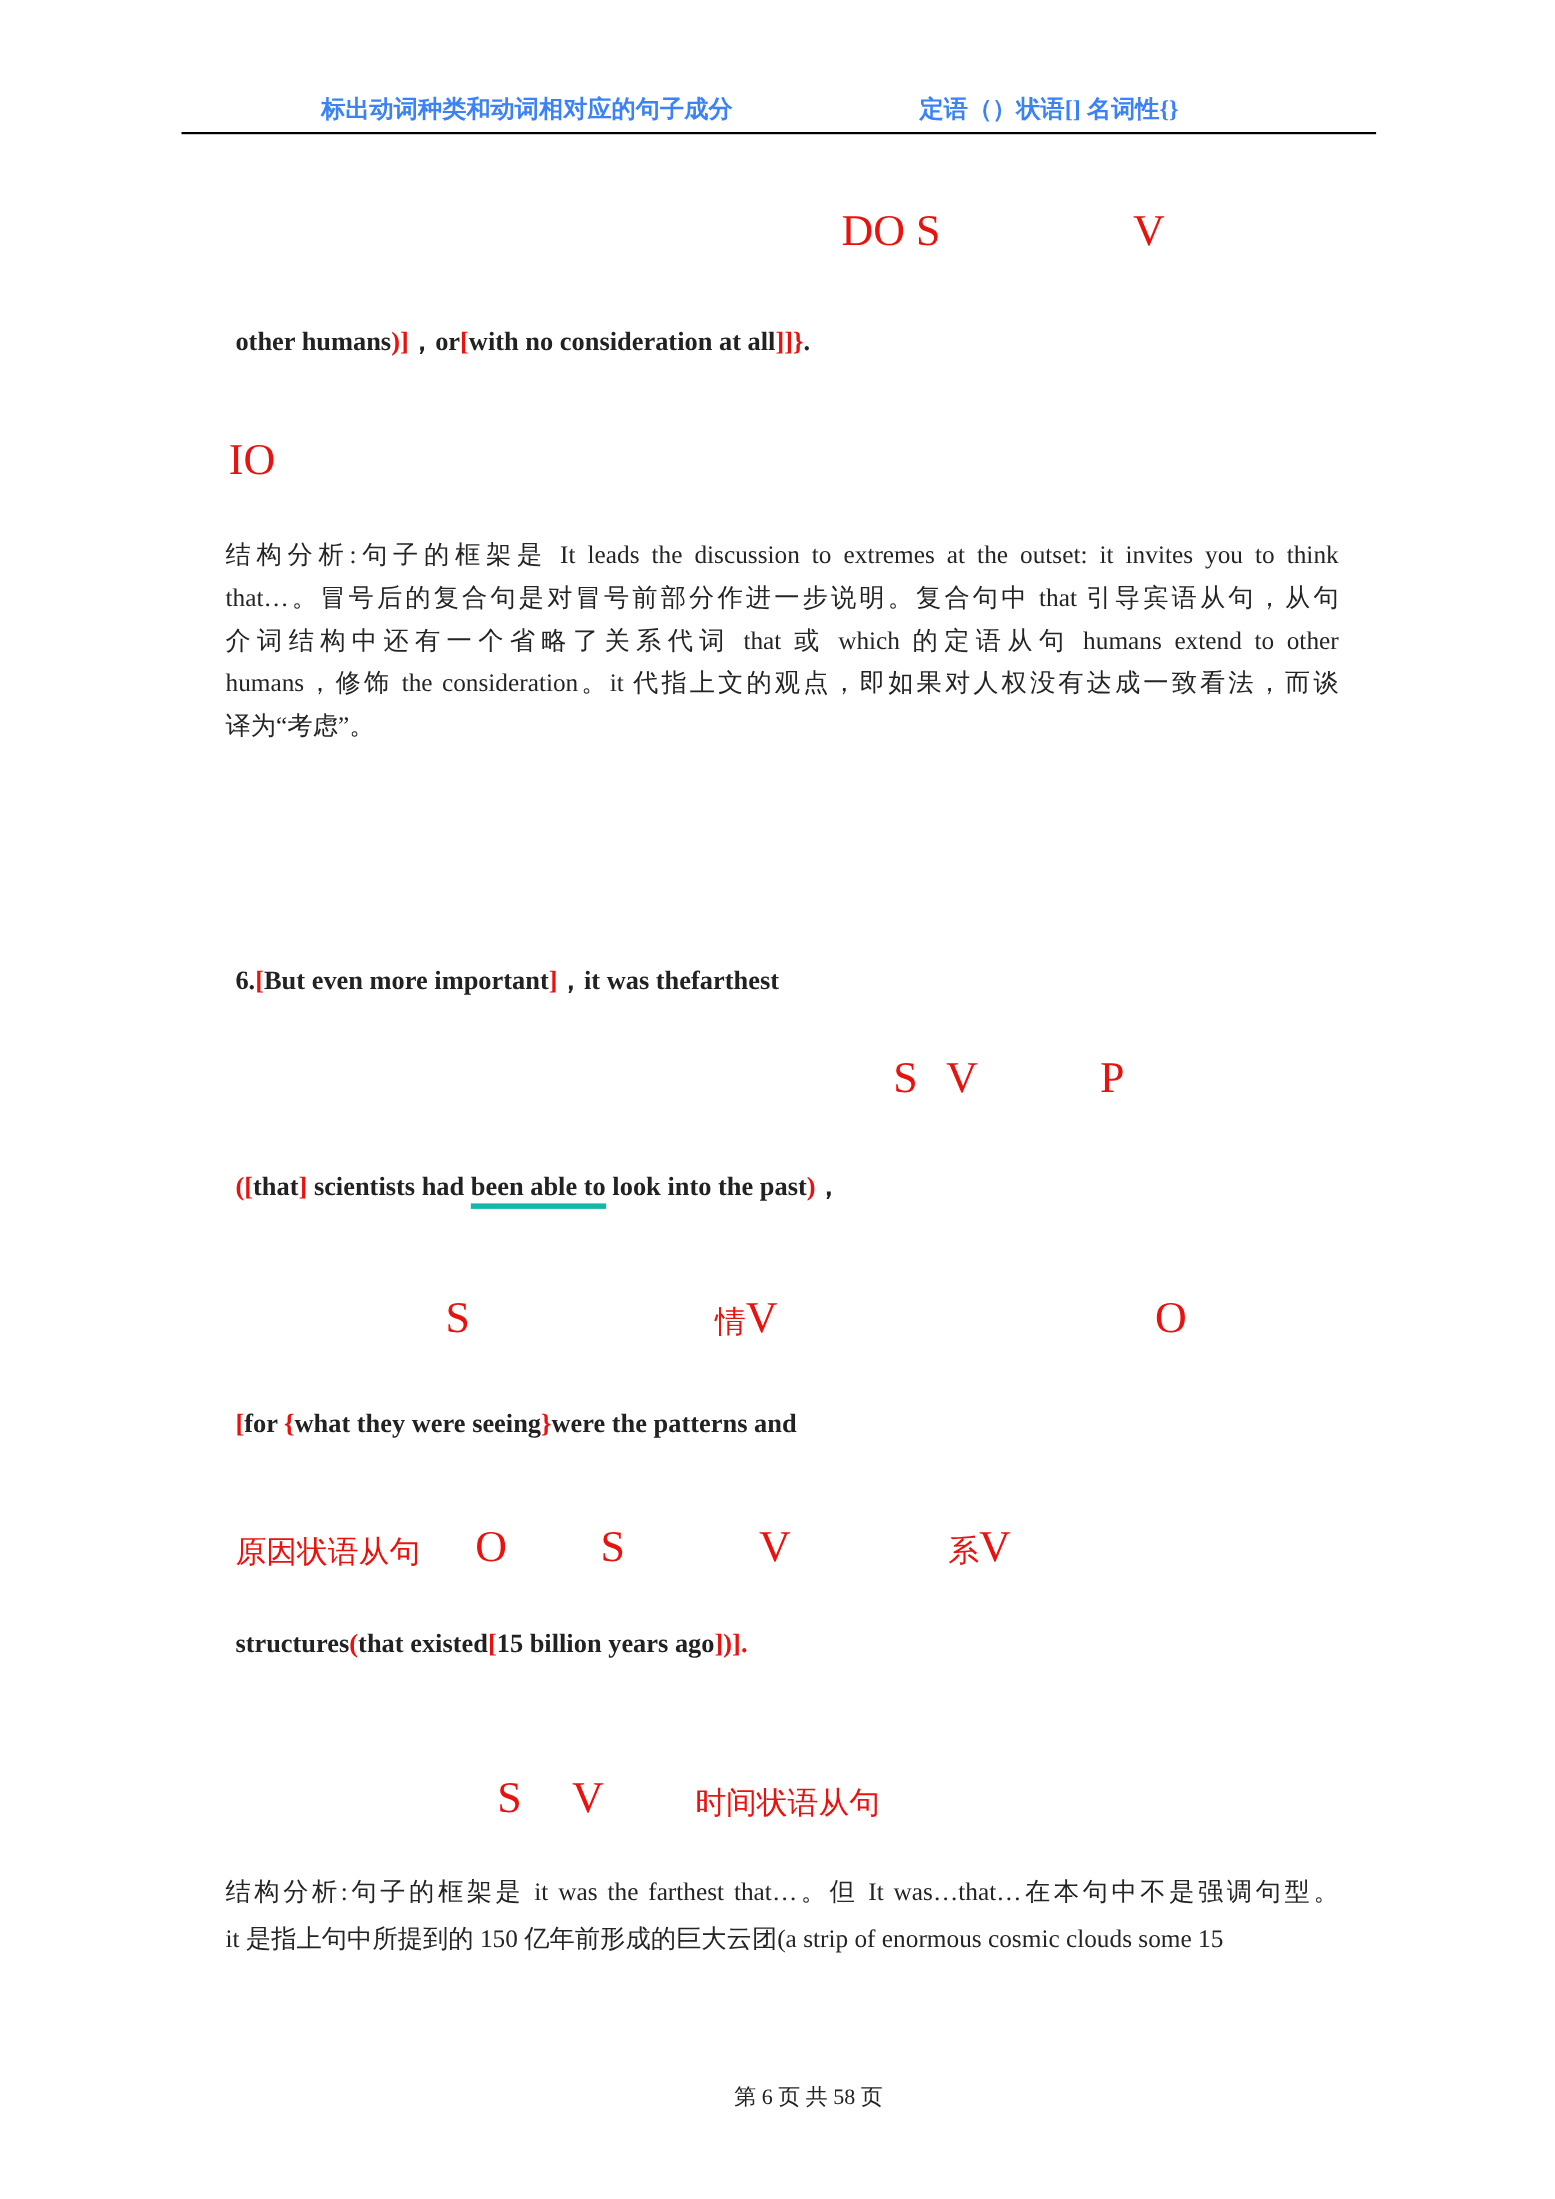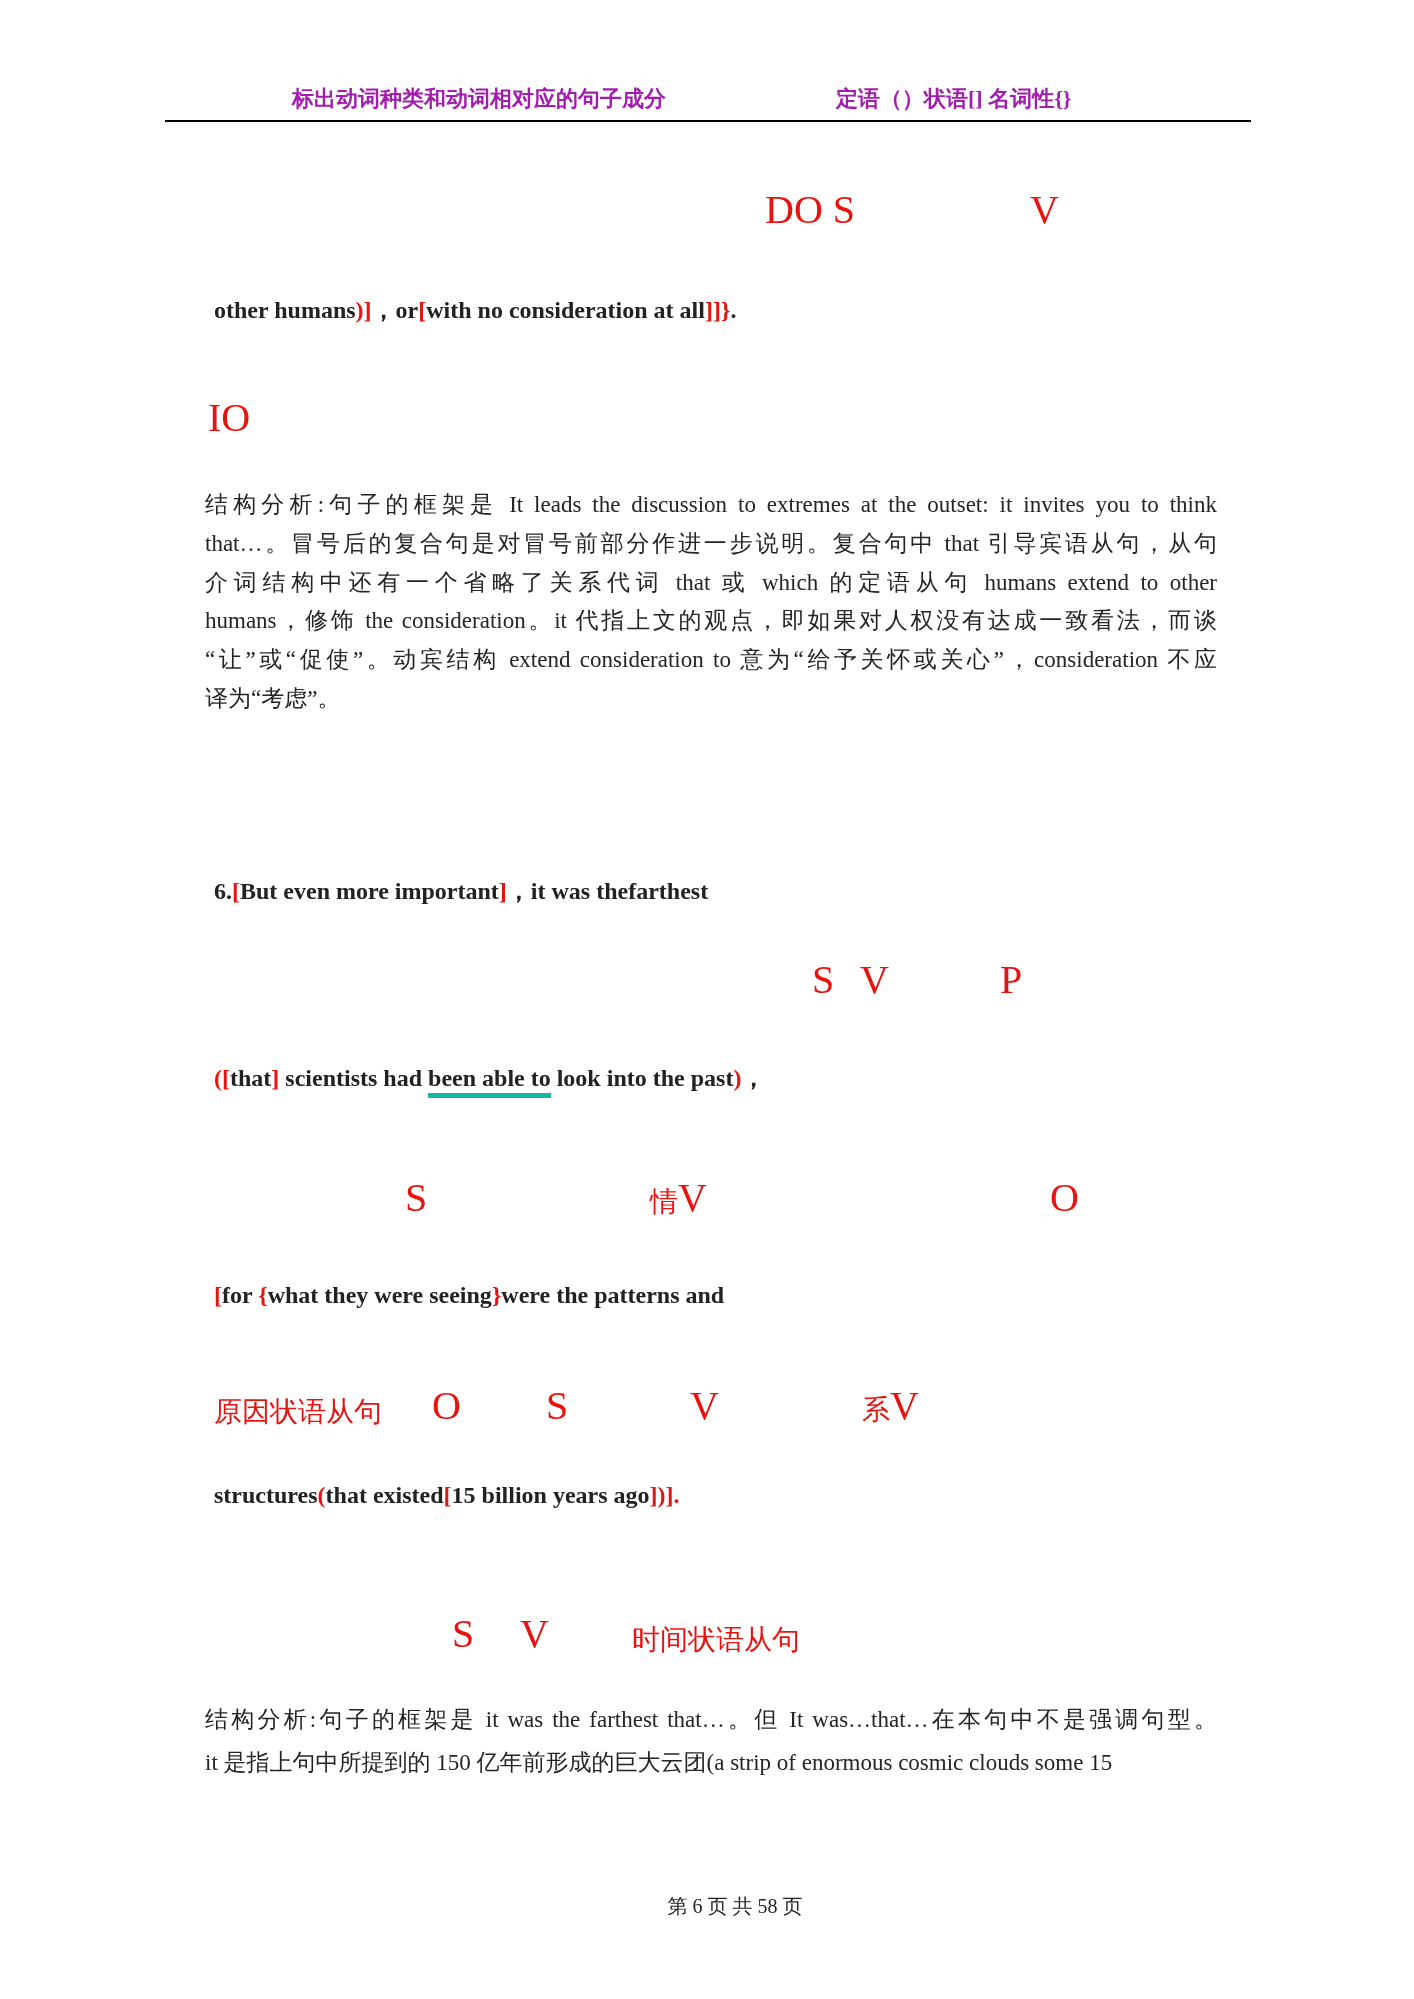--- a/index.html
+++ b/index.html
@@ -6,21 +6,21 @@
   .page{
     position:relative;
     width:1414px;height:1999px;
     background:#ffffff;
     font-family:"Liberation Serif","DejaVu Serif",serif;
     color:#1d1d1d;
     overflow:hidden;
   }
   .abs{position:absolute;}
   .red{color:#e8120e;}
-  .hdr{font-size:22px;font-weight:bold;white-space:nowrap;color:#a21caf;}
+  .hdr{font-size:22px;font-weight:bold;white-space:nowrap;color:#3b82f6;}
   .rule{height:2px;background:#000;}
   .anno{color:#e8120e;font-size:40px;white-space:nowrap;line-height:1.1;}
   .anno-sm{color:#e8120e;font-size:28px;white-space:nowrap;line-height:1.3;}
   .sm{font-size:28px;}
   .bold-line{font-size:24px;font-weight:bold;white-space:nowrap;color:#222;}
   .u-red{border-bottom:5px solid #14b8a6;padding-bottom:2px;}
   .para{font-size:23px;line-height:38.8px;width:1012px;color:#242424;}
   .para2{line-height:43px;}
   .jl{text-align:justify;text-align-last:justify;}
   .footer{font-size:20px;color:#222;text-align:center;width:100%;padding-left:28px;}
@@ -39,21 +39,20 @@
 
   <div class="abs bold-line" style="left:214px;top:294px;"><span>other humans</span><span class="red">)]</span><span>，or</span><span class="red">[</span><span>with no consideration at all</span><span class="red">]]}</span><span>.</span></div>
 
   <div class="abs anno" style="left:208px;top:396px;">IO</div>
 
   <div class="abs para" style="left:205px;top:486px;">
     <div class="jl">结构分析:句子的框架是 It leads the discussion to extremes at the outset: it invites you to think</div>
     <div class="jl">that…。冒号后的复合句是对冒号前部分作进一步说明。复合句中 that 引导宾语从句，从句</div>
     <div class="jl">介词结构中还有一个省略了关系代词 that 或 which 的定语从句 humans extend to other</div>
     <div class="jl">humans，修饰 the consideration。it 代指上文的观点，即如果对人权没有达成一致看法，而谈</div>
-    <div class="jl">“让”或“促使”。动宾结构 extend consideration to 意为“给予关怀或关心”，consideration 不应</div>
     <div>译为“考虑”。</div>
   </div>
 
   <div class="abs bold-line" style="left:214px;top:848px;margin-top:27px;"><span>6.</span><span class="red">[</span><span>But even more important</span><span class="red">]</span><span>，it was thefarthest</span></div>
 
   <div class="abs anno" style="left:812px;top:958px;">S</div>
   <div class="abs anno" style="left:860px;top:958px;">V</div>
   <div class="abs anno" style="left:1000px;top:958px;">P</div>
 
   <div class="abs bold-line" style="left:214px;top:1062px;"><span class="red">(</span><span class="red">[</span><span>that</span><span class="red">]</span><span> scientists had </span><span class="u-red">been able to</span><span> look into the past</span><span class="red">)</span><span>，</span></div>

